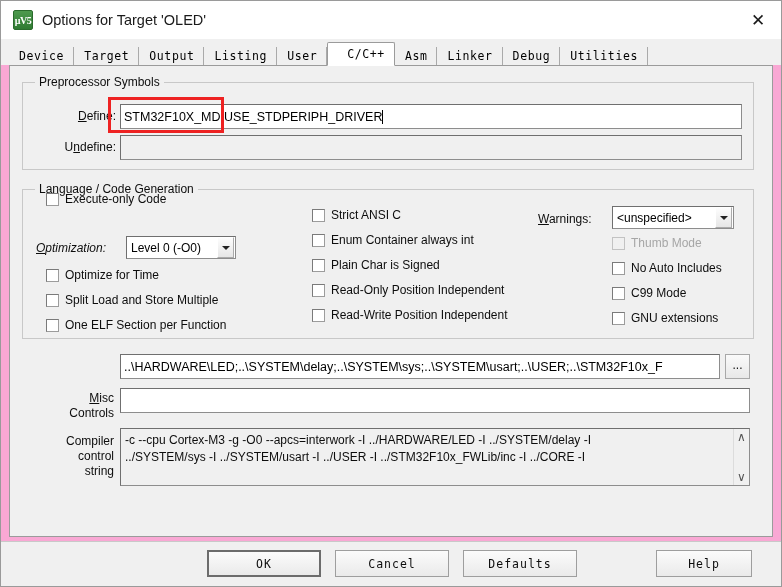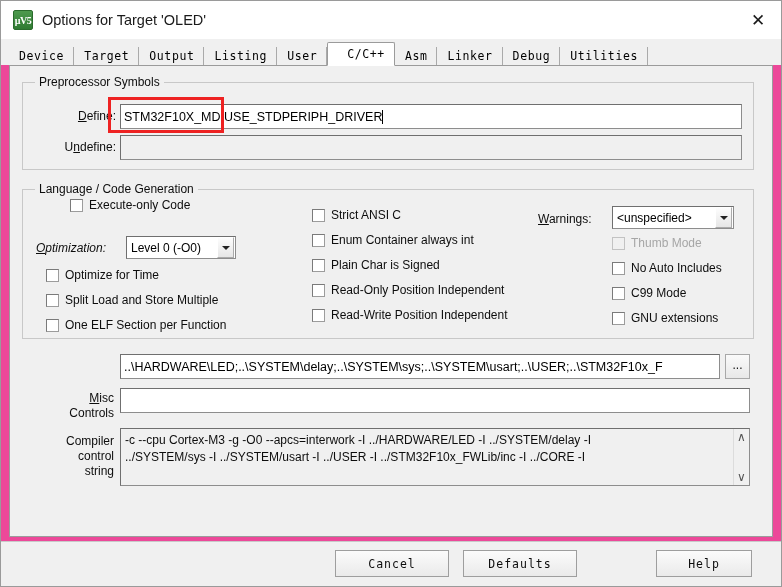--- a/index.html
+++ b/index.html
@@ -6,21 +6,21 @@
   html,body{margin:0;padding:0;}
   body{
     width:782px;height:587px;overflow:hidden;
     background:#f0f0f0;
     font-family:"Liberation Sans", sans-serif;
     font-size:12px;color:#000;
     -webkit-font-smoothing:none;
   }
   .dialog{
     position:absolute;left:0;top:0;width:782px;height:587px;
-    background:#ec4899;
+    background:#f9a8d4;
     border:1px solid #9a9a9a;
     box-sizing:border-box;
     display:flex;flex-direction:column;
   }
   
   .titlebar{
     height:38px;min-height:38px;
     background:#ffffff;
     display:flex;align-items:center;
     position:relative;
@@ -278,21 +278,21 @@
       U<u>n</u><span>define:</span>
     </div>
     <div class="textbox disabled" style="left:110px;top:69px;width:622px;height:25px;">
       <span></span>
     </div>
 
     <div class="group" style="left:12px;top:123px;width:730px;height:148px;">
       <span class="group-title">Language / Code Generation</span>
     </div>
 
-    <div class="cb-row" style="left:36px;top:132px;margin-left:24px;">
+    <div class="cb-row" style="left:36px;top:126px;">
       <span class="cbox"></span>
       <span class="cb-label">Execute-only Code</span>
     </div>
 
     <div class="fld-label" style="left:26px;top:175px;width:84px;text-align:left;font-style:italic;">
       <u>O</u><span>ptimization:</span>
     </div>
     <div class="combo" style="left:116px;top:170px;width:110px;height:23px;align-items:center;">
       <span class="val">Level 0 (-O0)</span>
       <span class="arrowbtn">
@@ -388,18 +388,19 @@
         <span class="sb-arrow">∧</span>
         <span class="sb-arrow">∨</span>
       </div>
     </div>
 
     <div class="annot" style="left:98px;top:31px;width:116px;height:36px;"></div>
 
   </div>
 
   <div class="btnbar">
+    <div class="dlgbtn default" style="left:206px;width:114px;">OK</div>
     <div class="dlgbtn" style="left:334px;width:114px;">Cancel</div>
     <div class="dlgbtn" style="left:462px;width:114px;">Defaults</div>
     <div class="dlgbtn" style="left:655px;width:96px;">Help</div>
   </div>
 
 </div>
 
 </body></html>

